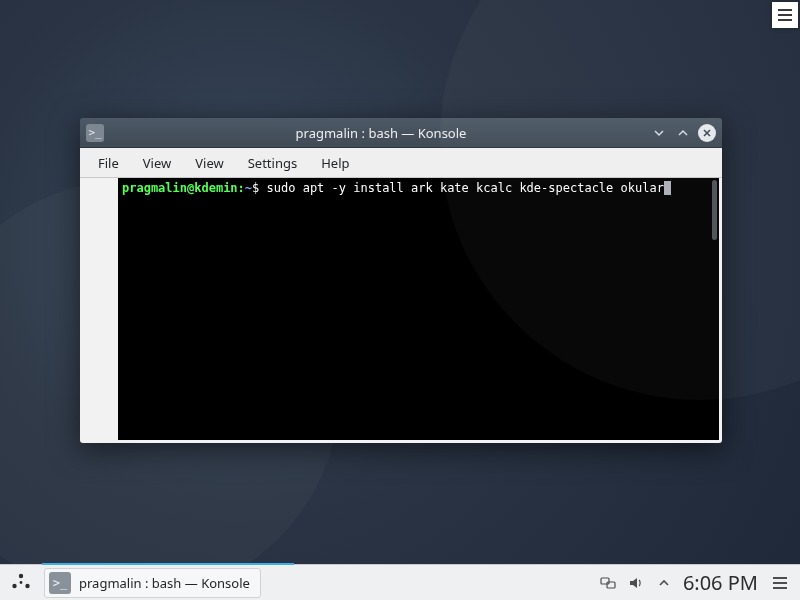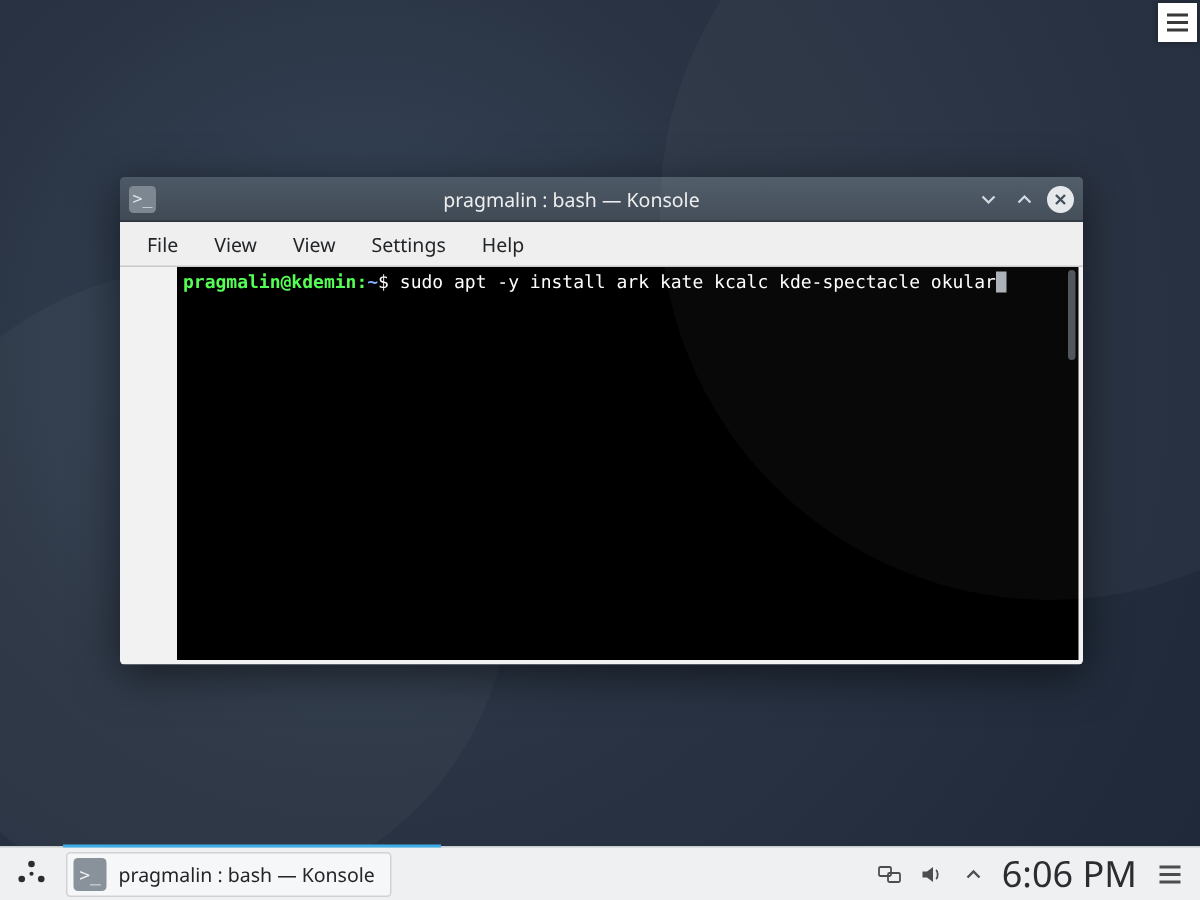--- a/index.html
+++ b/index.html
@@ -180,21 +180,21 @@
   .task-entry .task-label { font-size: 13px; color: #232629; }
   .tray {
     margin-left: auto;
     display: flex;
     align-items: center;
     gap: 10px;
     padding: 0 8px;
     color: #4d4d4d;
   }
   .tray-icon { cursor: pointer; display:flex; align-items:center; justify-content:center; width:18px; height:18px; }
-  .clock { font-size: 24px; color: #2b2e31; cursor:pointer; }
+  .clock { font-size: 20px; color: #2b2e31; cursor:pointer; }
   .tray-ham {
     width: 24px; height: 24px;
     display: flex; align-items: center; justify-content: center;
     cursor: pointer;
   }
 </style>
 <style>.tray-ham .ham-lines::before,.tray-ham .ham-lines::after{background:#4d4d4d;}</style></head>
 <body>
 
 <div class="top-ham">

